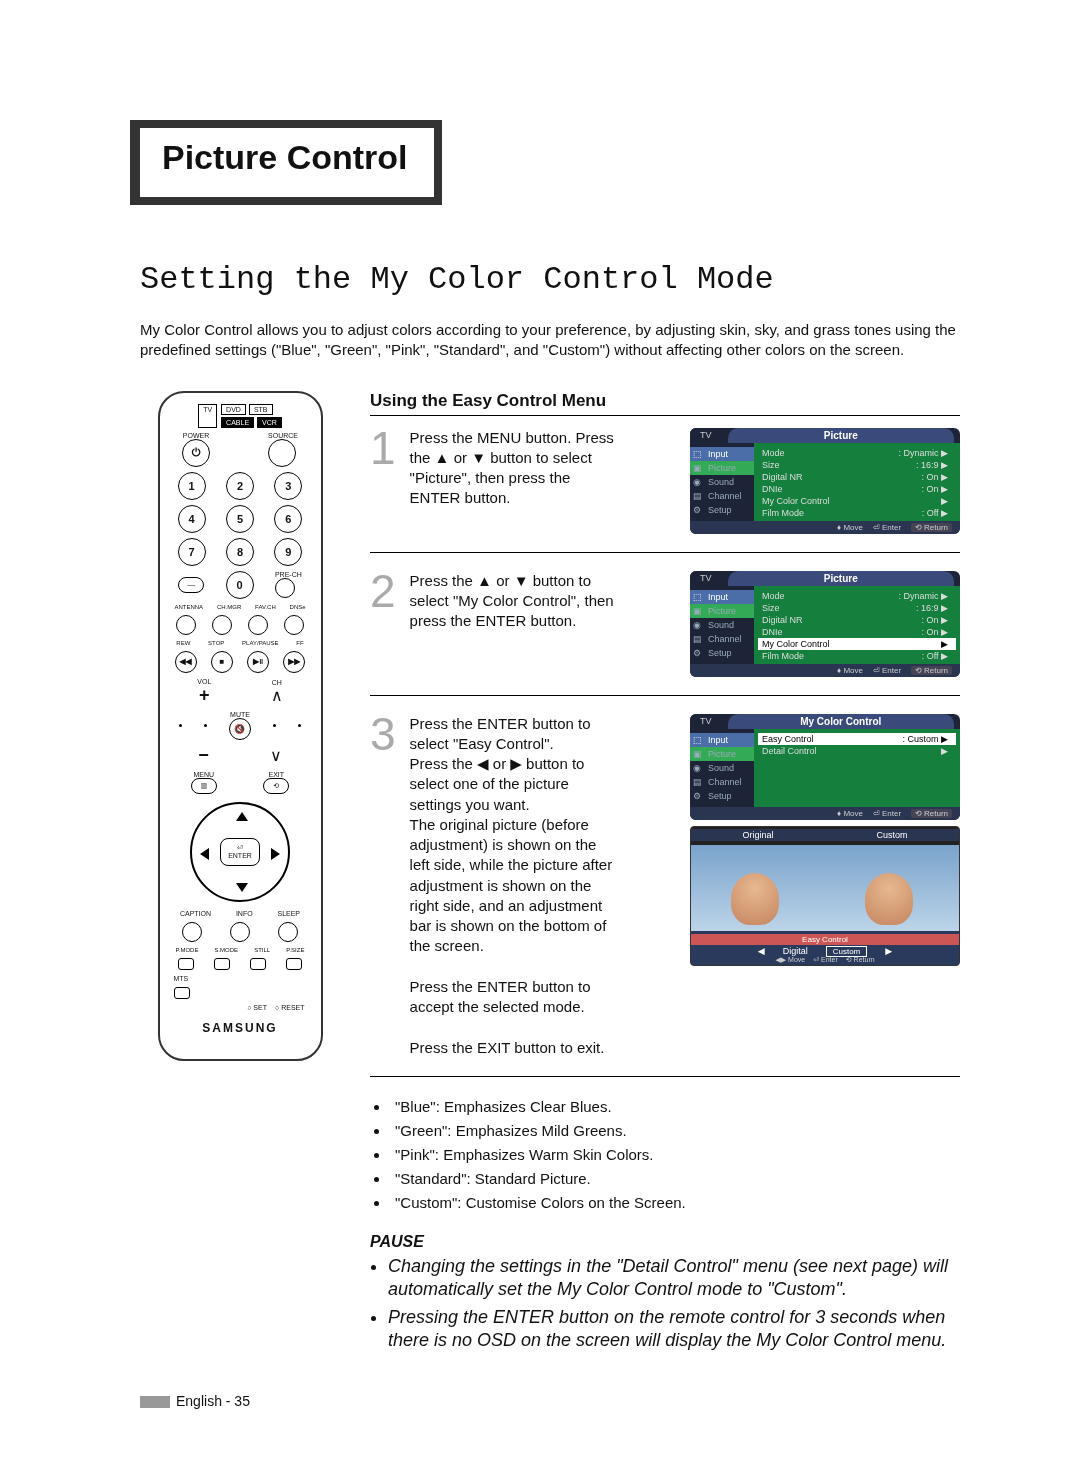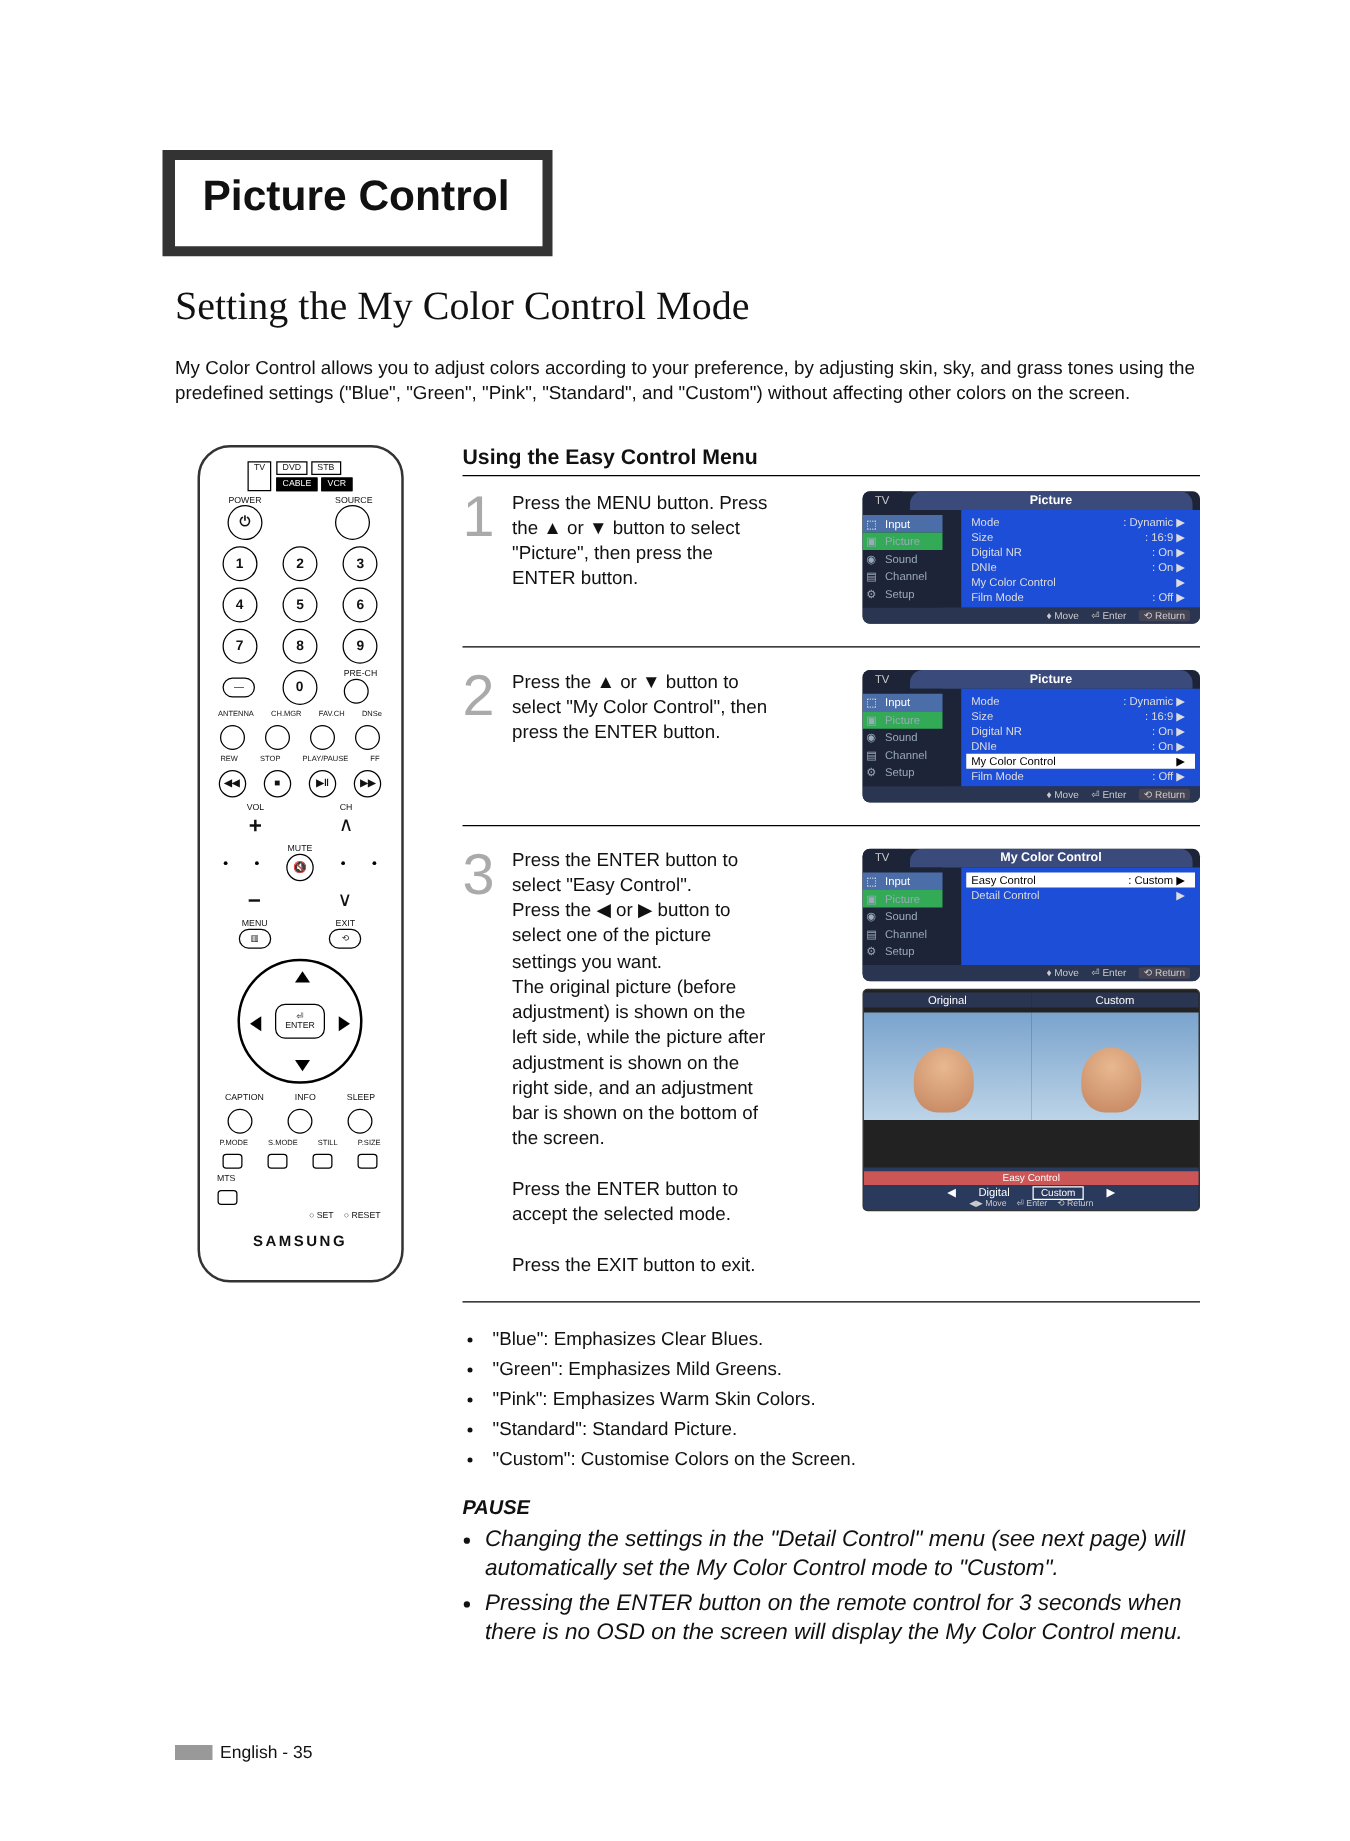--- a/index.html
+++ b/index.html
@@ -1,20 +1,20 @@
 <!DOCTYPE html>
 <html><head>
 <meta charset="utf-8">
 <style>
   * { box-sizing: border-box; margin: 0; padding: 0; }
   body { width: 1080px; height: 1473px; background: #fff; font-family: "Arial Narrow", Arial, Helvetica, sans-serif; color: #111; position: relative; }
   .page { position: relative; width: 1080px; height: 1473px; padding: 120px 120px 60px 140px; }
   .chapter-bar { display: inline-block; border: 8px solid #333; border-left-width: 10px; padding: 10px 26px 20px 22px; margin-left: -10px; }
   .chapter-bar h1 { font-size: 34px; font-weight: 700; font-family: "Arial Narrow", Arial; }
-  h2.title { font-size: 32px; font-weight: 500; margin-top: 21px; margin-bottom: 22px; font-family: Liberation Serif, serif; }
+  h2.title { font-size: 32px; font-weight: 500; margin-top: 56px; margin-bottom: 22px; font-family: Liberation Mono, monospace; }
   .intro { font-size: 15px; line-height: 1.35; margin-bottom: 30px; max-width: 840px; }
   .cols { display: flex; gap: 30px; }
   .left { width: 200px; flex: 0 0 200px; }
   .right { flex: 1; }
   
   .remote { width: 165px; margin: 0 auto; border: 2px solid #333; border-radius: 26px; padding: 8px 8px 24px; background: #fff; font-size: 8px; text-align: center; }
   .remote .lbl { font-size: 7px; }
   .deviceRow { display:flex; gap:4px; justify-content:center; margin:3px 0;}
   .devbox { border:1px solid #000; font-size:7px; padding:1px 4px; }
   .blackbox { background:#000; color:#fff; }
@@ -42,27 +42,27 @@
   .osd { flex:1; }
   .osdbox { background:#1e2438; color:#fff; border-radius:6px; overflow:hidden; font-size:10px; width:270px; margin-left:auto;}
   .osdtitle { display:flex; }
   .osdtv { background:#1e2438; color:#ccc; padding:2px 10px; font-size:9px;}
   .osdhead { flex:1; text-align:center; background:#3a4a7a; color:#fff; padding:2px 0; font-weight:bold; border-radius:10px 10px 0 0; margin:0 6px;}
   .osdbody { display:flex; }
   .osdside { background:#1e2438; width:64px; padding:4px 0;}
   .sideitem { color:#9ab; padding:2px 4px 2px 18px; font-size:9px; position:relative;}
   .sideitem.sel { background:#4b6ea8;color:#fff;}
   .sideicon { position:absolute; left:3px; top:2px; width:11px;height:11px;}
-  .osdmain { flex:1; background:#1d4ed8; padding:4px 4px 2px;margin-left:15px;}
+  .osdmain { flex:1; background:#15803d; padding:4px 4px 2px;}
   .mrow { display:flex; justify-content:space-between; padding:1px 8px 1px 4px; font-size:9px; color:#ddd;}
   .mrow.hl { background:#fff; color:#000;}
   .mrow .ar { font-size:9px; }
   .osdfoot { background:#2a3552; padding:2px 8px; font-size:8px; color:#ccc; display:flex; justify-content:flex-end; gap:10px;}
   .osdfoot span.k { background:#445; padding:0 4px; border-radius:2px;}
-  .preview { width:270px; margin-left:auto; margin-top:6px; border:1px solid #333; background:#222; color:#fff; font-size:9px; position:relative; height:178px; border-radius:4px; overflow:hidden;}
+  .preview { width:270px; margin-left:auto; margin-top:6px; border:1px solid #333; background:#222; color:#fff; font-size:9px; position:relative; height:140px; border-radius:4px; overflow:hidden;}
   .preview .half { position:absolute; top:18px; width:50%; height:86px; background:linear-gradient(#7aa3cc,#bcd4e8); }
   .preview .half.l { left:0;}
   .preview .half.r { right:0;}
   .preview .face { position:absolute; bottom:6px; width:48px; height:52px; border-radius:50% 50% 40% 40%; background:radial-gradient(circle at 50% 30%, #e8b890, #c4855f);}
   .preview .lbltop { position:absolute; top:2px; font-size:9px; width:50%; text-align:center; background:#2a3552; padding:1px 0;}
   .preview .bar { position:absolute; bottom:0; left:0; right:0; height:34px; background:#2a3a5c;}
   .preview .barlabel { position:absolute; bottom:20px; left:0; right:0; text-align:center; background:#c55; color:#fff; font-size:8px; padding:1px 0;}
   .preview .opts { position:absolute; bottom:8px; width:100%; display:flex; justify-content:center; gap:18px; align-items:center;}
   .preview .optbox { border:1px solid #fff; padding:0 6px; font-size:8px;}
   .preview .pfoot { position:absolute; bottom:0; width:100%; font-size:7px; display:flex; justify-content:center; gap:8px; color:#ccc; padding-bottom:1px;}

